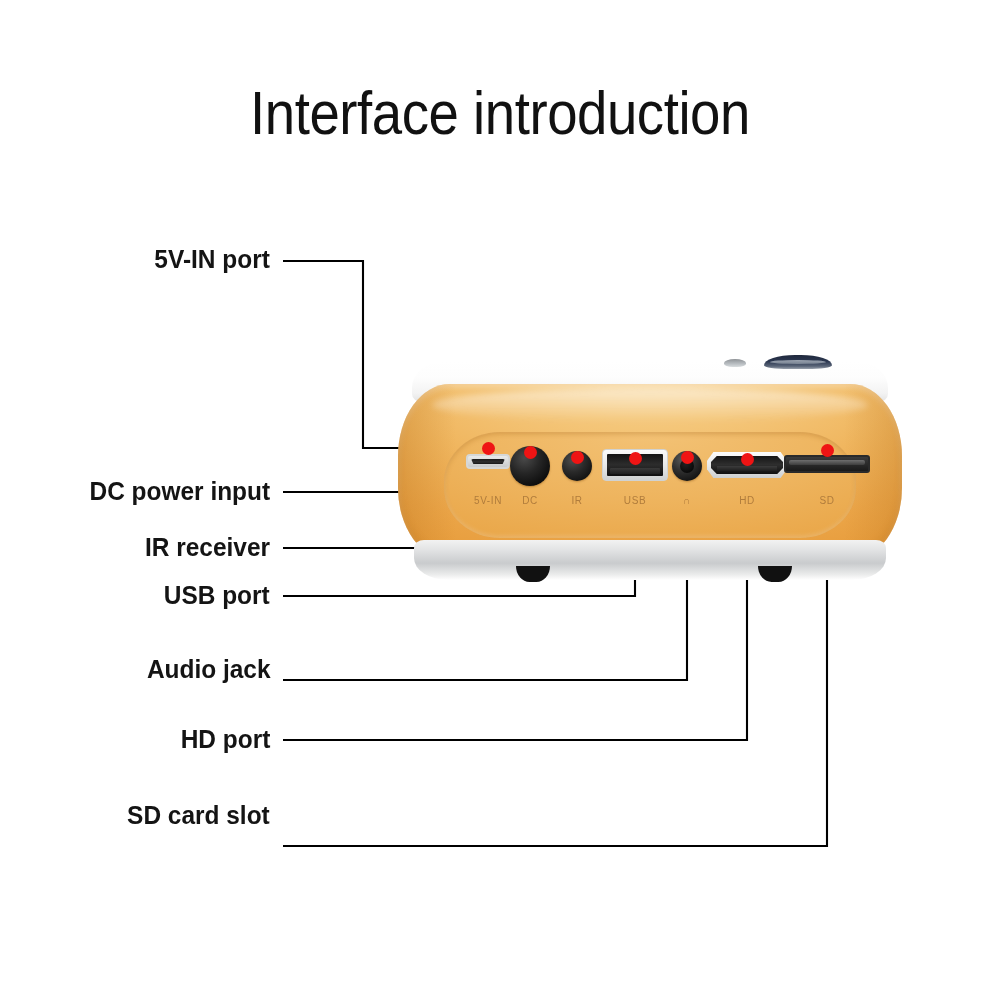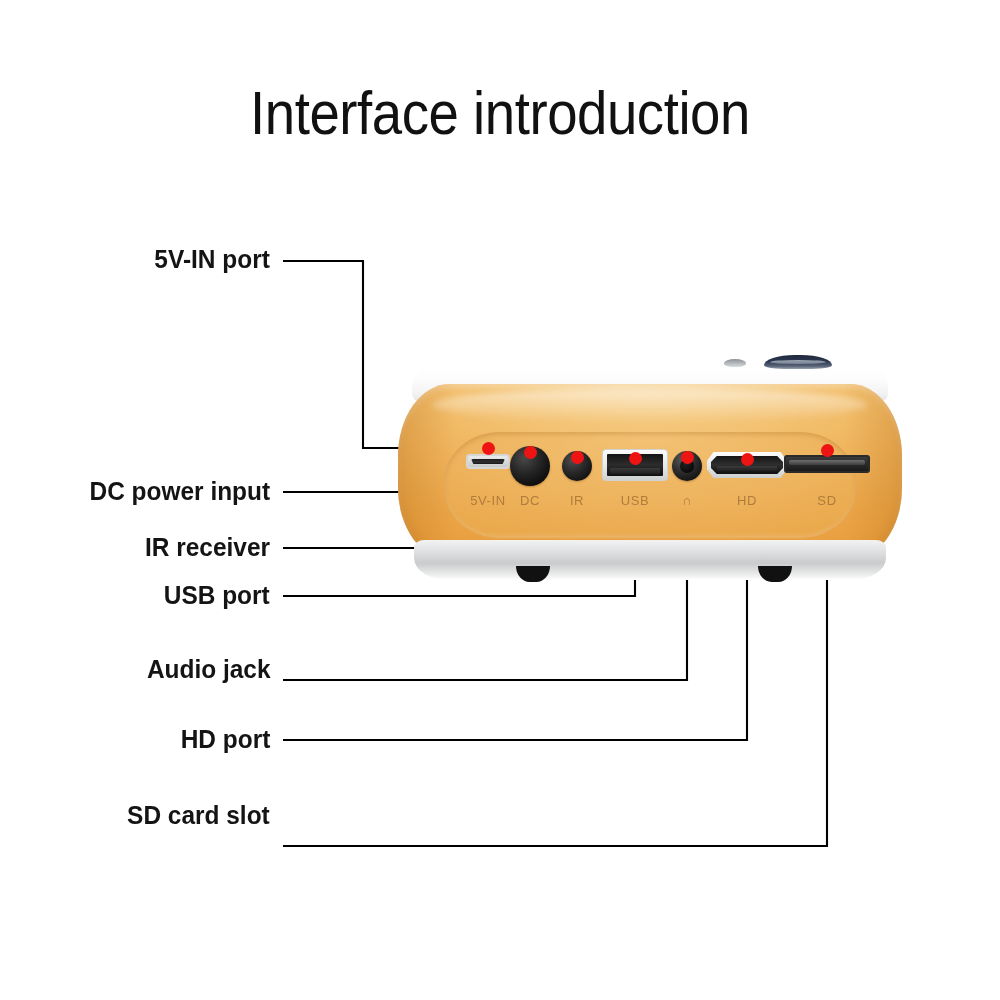--- a/index.html
+++ b/index.html
@@ -194,21 +194,21 @@
   .port {
     position: absolute;
   }
   .port-glyph { position: absolute; }
   .port-caption {
     position: absolute;
     top: 46px;
     width: 86px;
     margin-left: -43px;
     text-align: center;
-    font-size: 13px;
+    font-size: 10px;
     line-height: 18px;
     font-weight: 400;
     color: #b07c3c;
     letter-spacing: .6px;
     white-space: nowrap;
   }
 
   
   .g-microusb {
     left: -22px; top: 8px;

